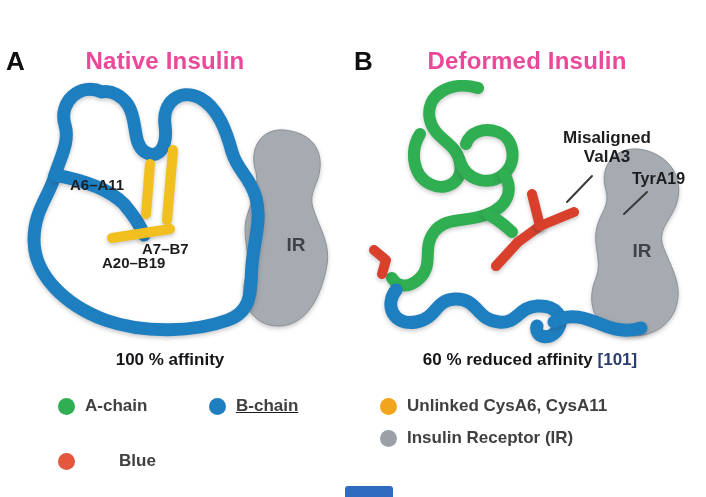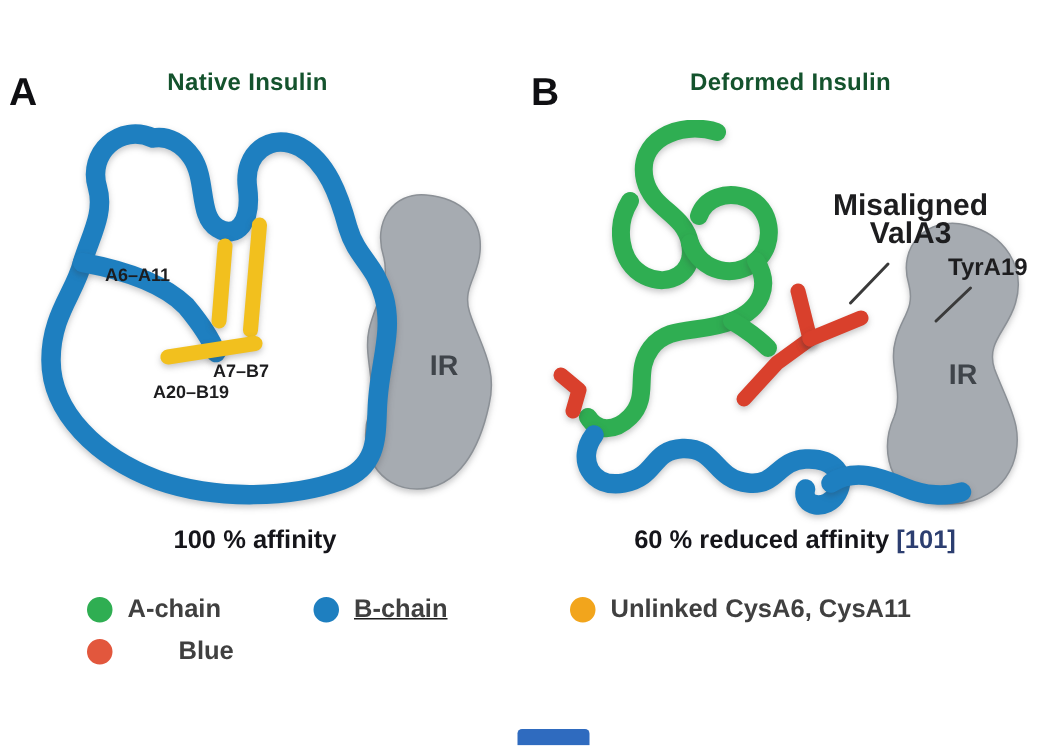--- a/index.html
+++ b/index.html
@@ -1,27 +1,27 @@
 <!DOCTYPE html>
 <html><head>
 <meta charset="utf-8">
 <style>
   html,body{margin:0;padding:0;background:#fff;}
   .page{position:relative;width:706px;height:497px;background:#ffffff;overflow:hidden;
         font-family:"Liberation Sans",sans-serif;color:#1b1b1b;}
   .panel-letter{position:absolute;font-size:26px;font-weight:800;color:#0f0f12;}
-  .panel-title{position:absolute;font-size:16px;font-weight:800;text-align:center;color:#14532d;letter-spacing:.2px;}
+  .panel-title{position:absolute;font-size:24px;font-weight:800;text-align:center;color:#ec4899;letter-spacing:.2px;}
   .art{position:absolute;}
   .art svg{position:absolute;left:0;top:0;}
   .ribbon{fill:none;stroke-linecap:round;stroke-linejoin:round;}
   .shadowed{filter:drop-shadow(0 2.5px 2px rgba(50,50,55,.28));}
   .blob{stroke:#8b9096;stroke-width:1;}
   .pointer-line{stroke:#3a3a3a;stroke-width:2;stroke-linecap:round;fill:none;}
-  .ann{position:absolute;font-size:12px;font-weight:700;color:#1d1d1f;white-space:nowrap;}
-  .ann-center{text-align:center;white-space:normal;line-height:19px;font-size:20px;}
+  .ann{position:absolute;font-size:15px;font-weight:700;color:#1d1d1f;white-space:nowrap;}
+  .ann-center{text-align:center;white-space:normal;line-height:19px;font-size:17px;}
   .ir-label{position:absolute;font-size:19px;font-weight:700;color:#3f444a;text-align:center;}
   .caption{position:absolute;font-size:17px;font-weight:700;text-align:center;color:#15151a;}
   .legend-item{position:absolute;display:flex;align-items:center;gap:10px;}
   .dot{width:17px;height:17px;border-radius:50%;flex:0 0 auto;}
   .legend-label{font-size:17px;font-weight:700;color:#404040;white-space:nowrap;}
   .bottom-bar{position:absolute;border-radius:3px 3px 0 0;}
 </style>
 </head>
 <body>
 
@@ -103,20 +103,24 @@
     <span class="legend-label">A-chain</span>
   </div>
   <div class="legend-item" style="left:209px;top:396px;text-decoration:underline;">
     <span class="dot" style="background-color: rgb(30, 127, 192);"></span>
     <span class="legend-label">B-chain</span>
   </div>
   <div class="legend-item" style="left:380px;top:396px;">
     <span class="dot" style="background-color: rgb(242, 165, 28);"></span>
     <span class="legend-label">Unlinked CysA6, CysA11</span>
   </div>
-  <div class="legend-item" style="left:58px;top:424px;gap:44px;">
+  <div class="legend-item" style="left:58px;top:451px;gap:44px;">
     <span class="dot" style="background-color: rgb(226, 87, 61);"></span>
     <span class="legend-label">Blue</span>
+  </div>
+  <div class="legend-item" style="left:380px;top:428px;">
+    <span class="dot" style="background-color: rgb(155, 160, 166);"></span>
+    <span class="legend-label">Insulin Receptor (IR)</span>
   </div>
 
   <div class="bottom-bar" style="left: 345px; top: 486px; width: 48px; height: 11px; background-color: rgb(47, 107, 191);"></div>
 
 </div>
 
 </body></html>

